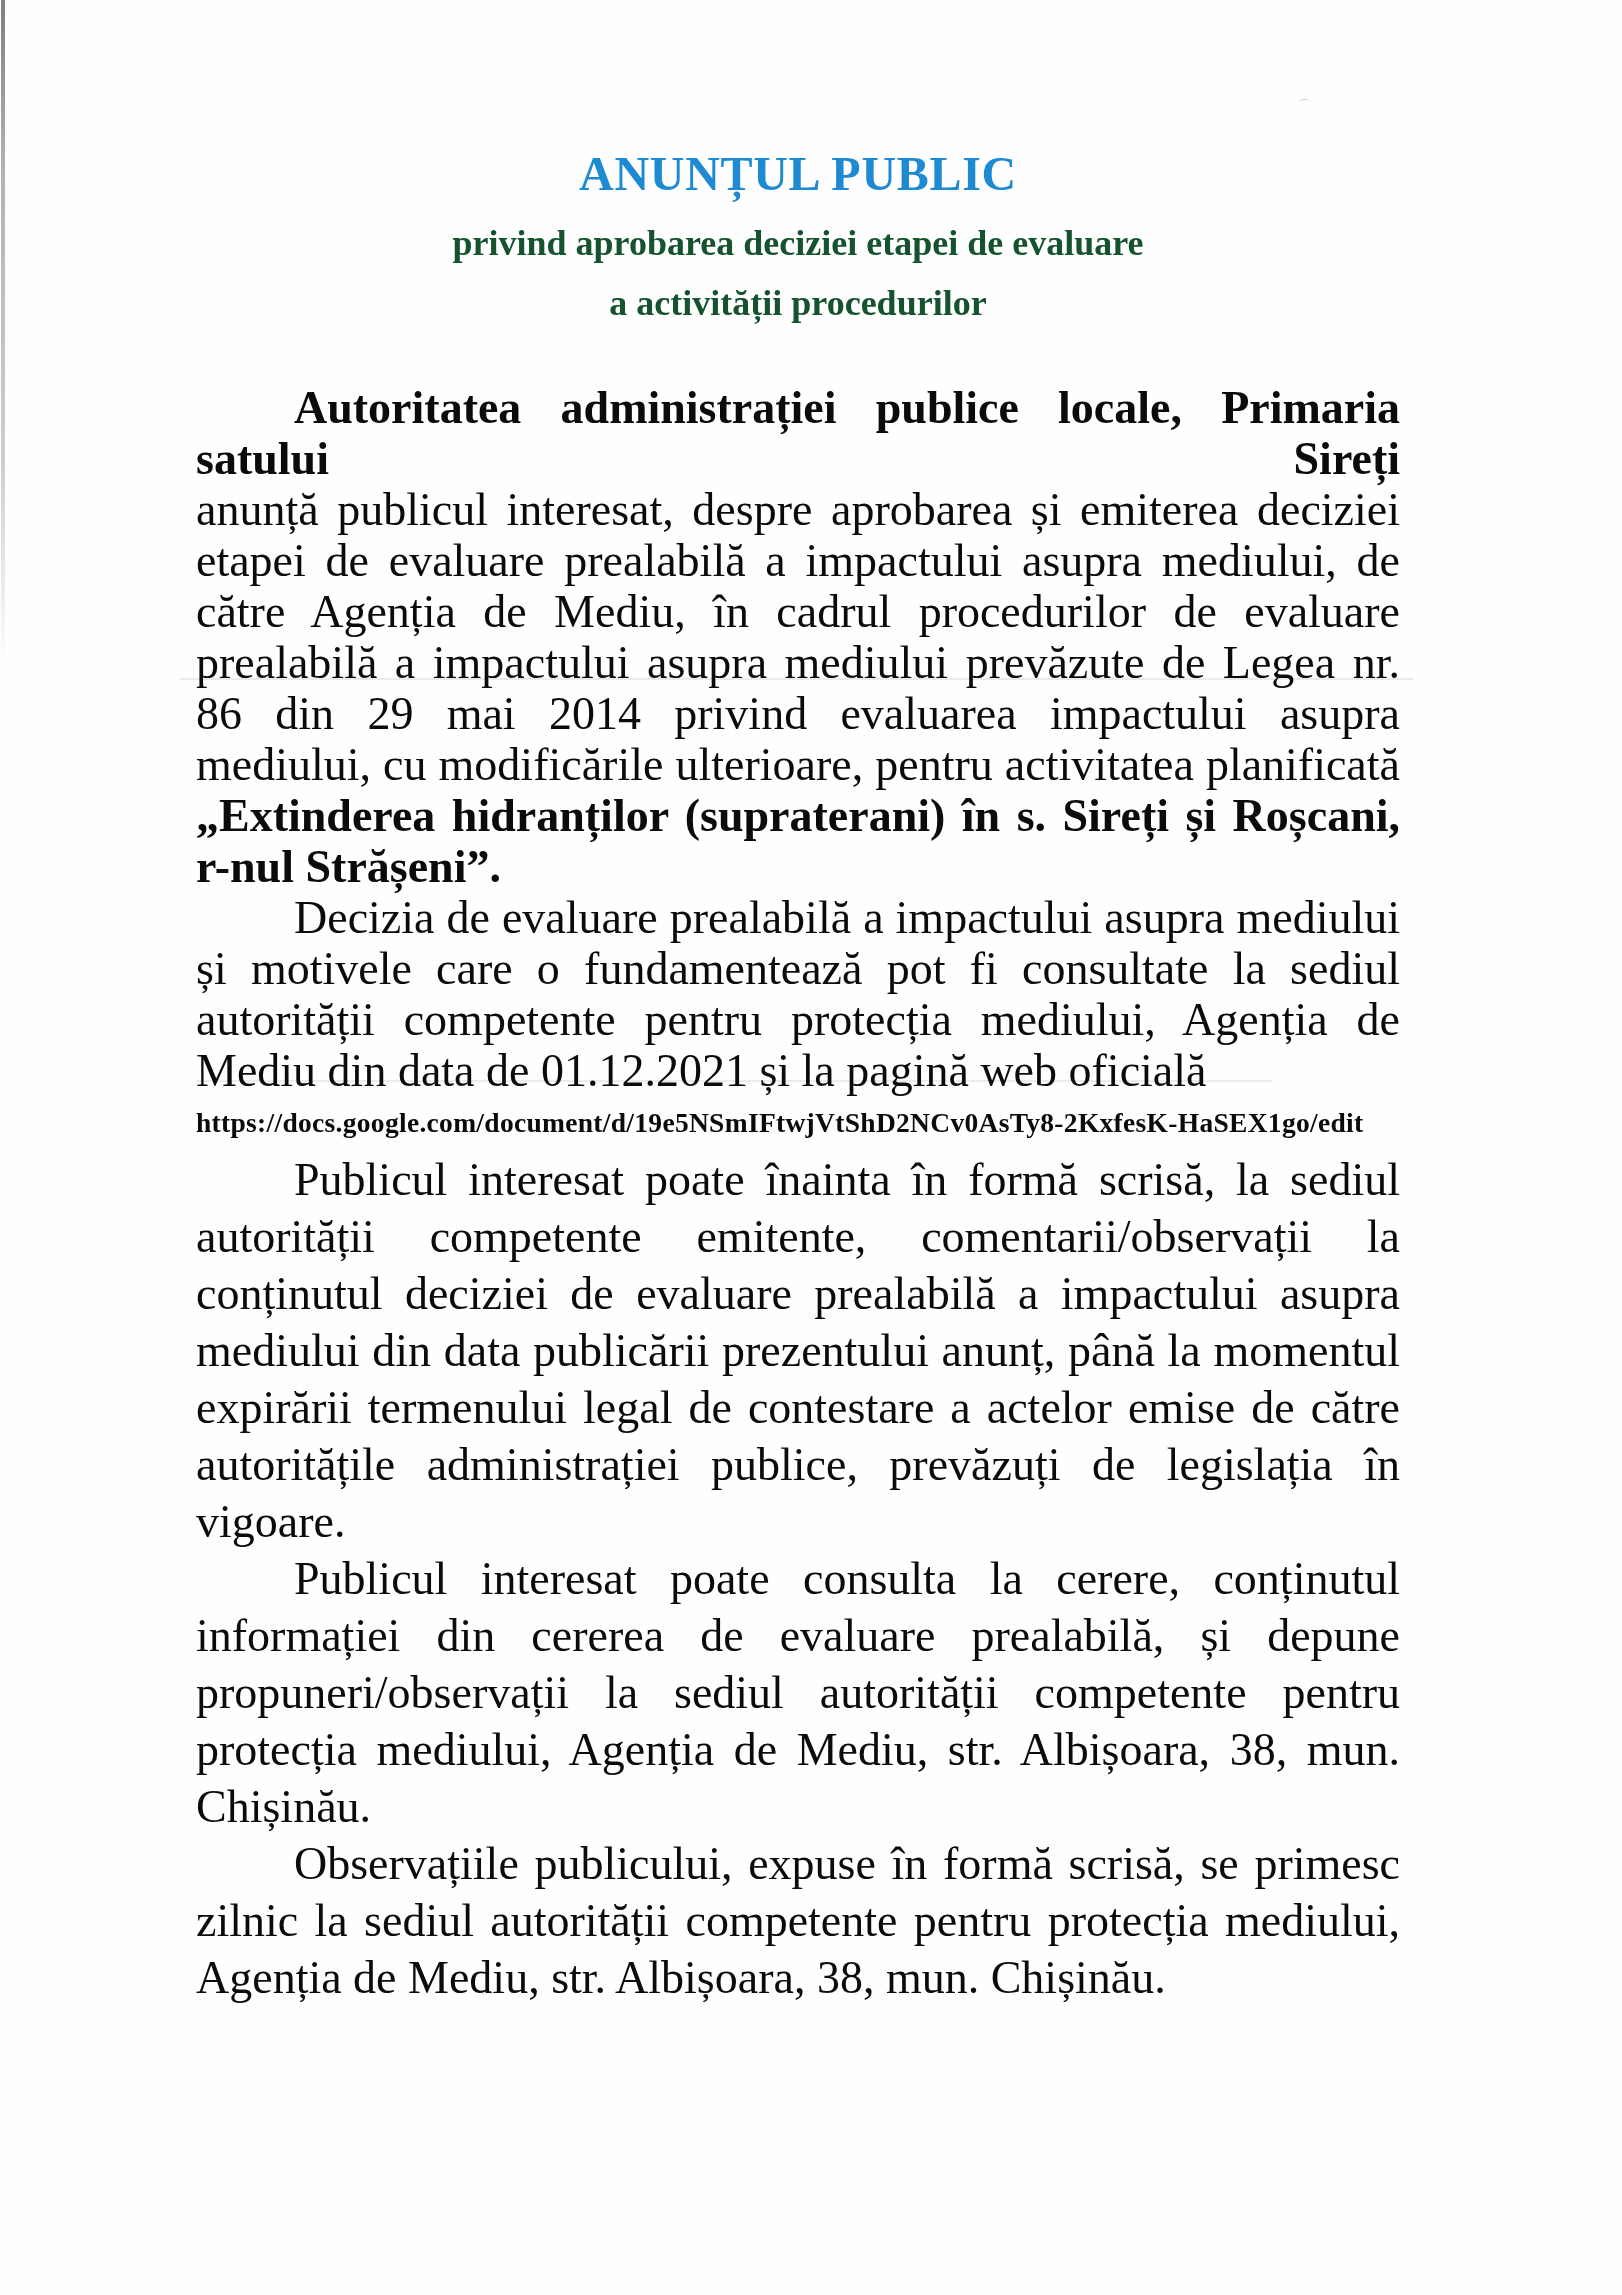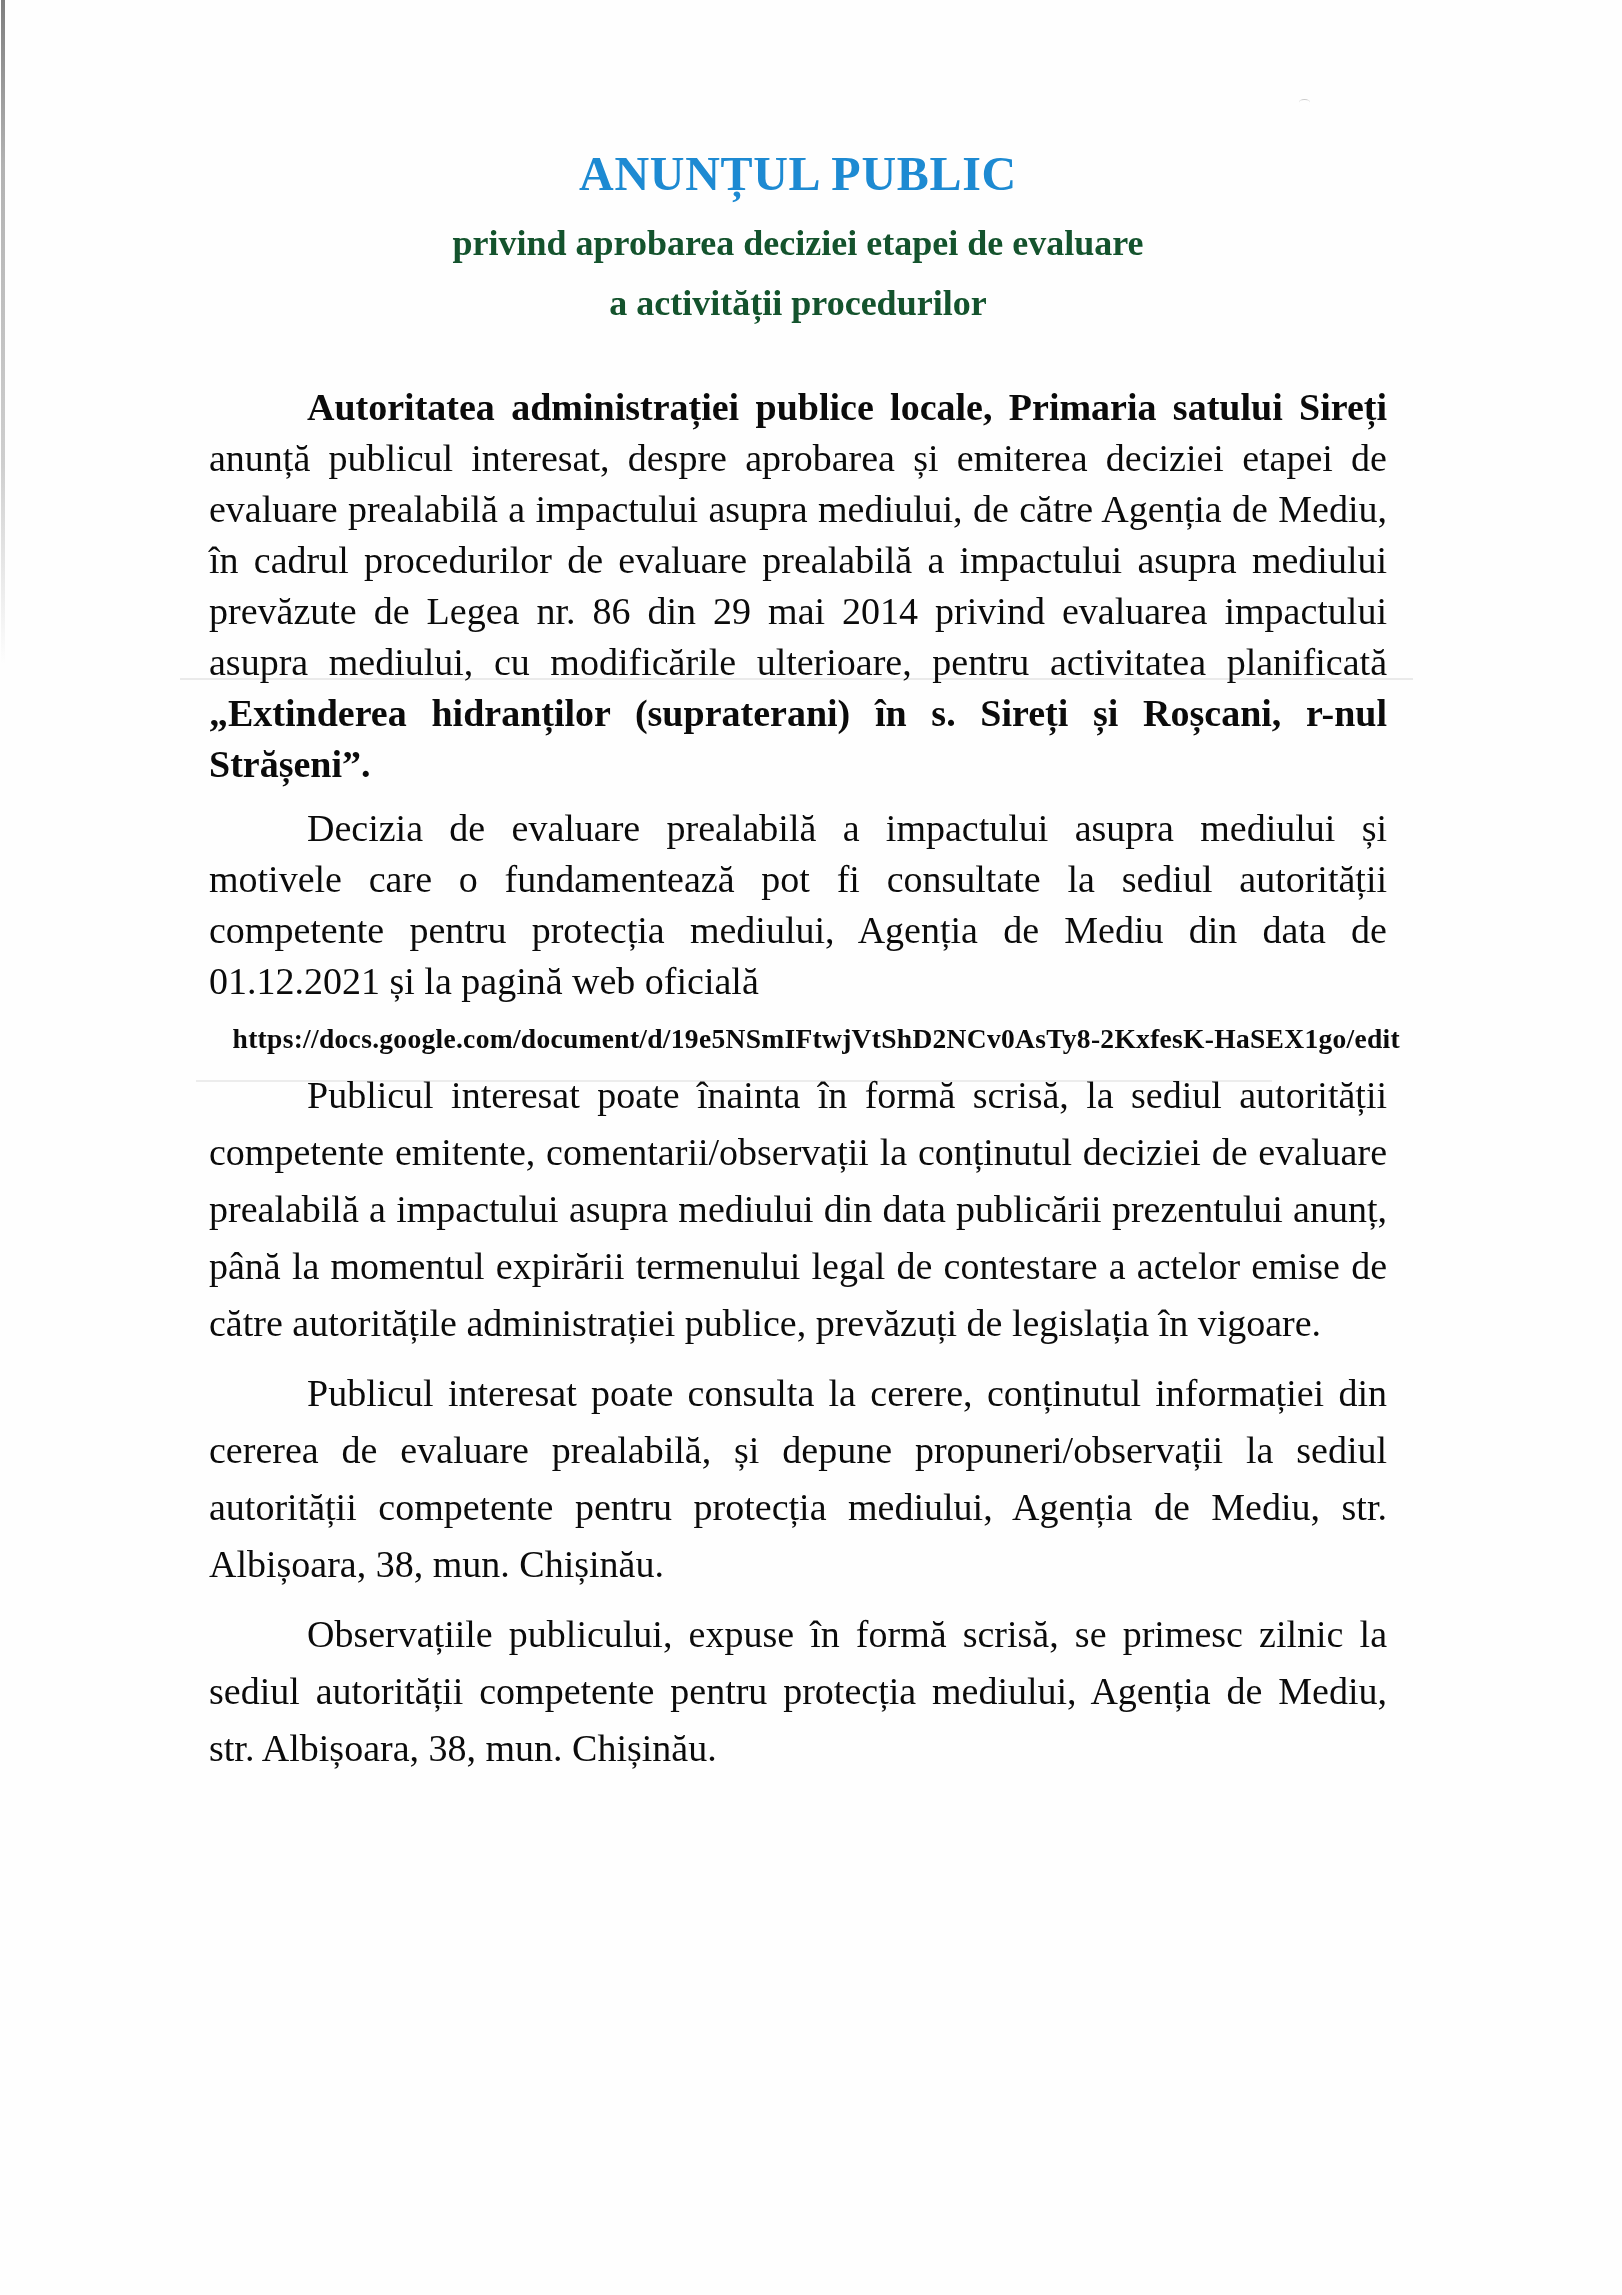--- a/index.html
+++ b/index.html
@@ -75,22 +75,22 @@
   }
   .subtitle {
     margin: 2.6px 0 0 0;
     font-size: 36px;
     line-height: 60px;
     font-weight: bold;
     text-align: center;
     color: #14532d;
   }
   p.body {
-    margin: 13px;
-    font-size: 38px;
+    margin: 0;
+    font-size: 46px;
     line-height: 51px;
     text-align: justify;
     text-indent: 98px;
   }
   p.body.loose {
     line-height: 57px;
   }
   p.first {
     margin-top: 49px;
   }
@@ -101,25 +101,25 @@
     text-align: justify;
     text-align-last: justify;
   }
   p.p1 {
     text-indent: 0;
   }
   .bold {
     font-weight: bold;
   }
   .url-line {
-    margin-top: 0;
+    margin-top: 8px;
     font-size: 27.5px;
     line-height: 38px;
     font-weight: bold;
-    text-align: right;
+    text-align: left;
     white-space: nowrap;
     letter-spacing: 0.3px;
   }
   p.after-url {
     margin-top: 9.2px;
   }
 </style>
 </head>
 <body style="color: rgb(11, 11, 11);">
 

